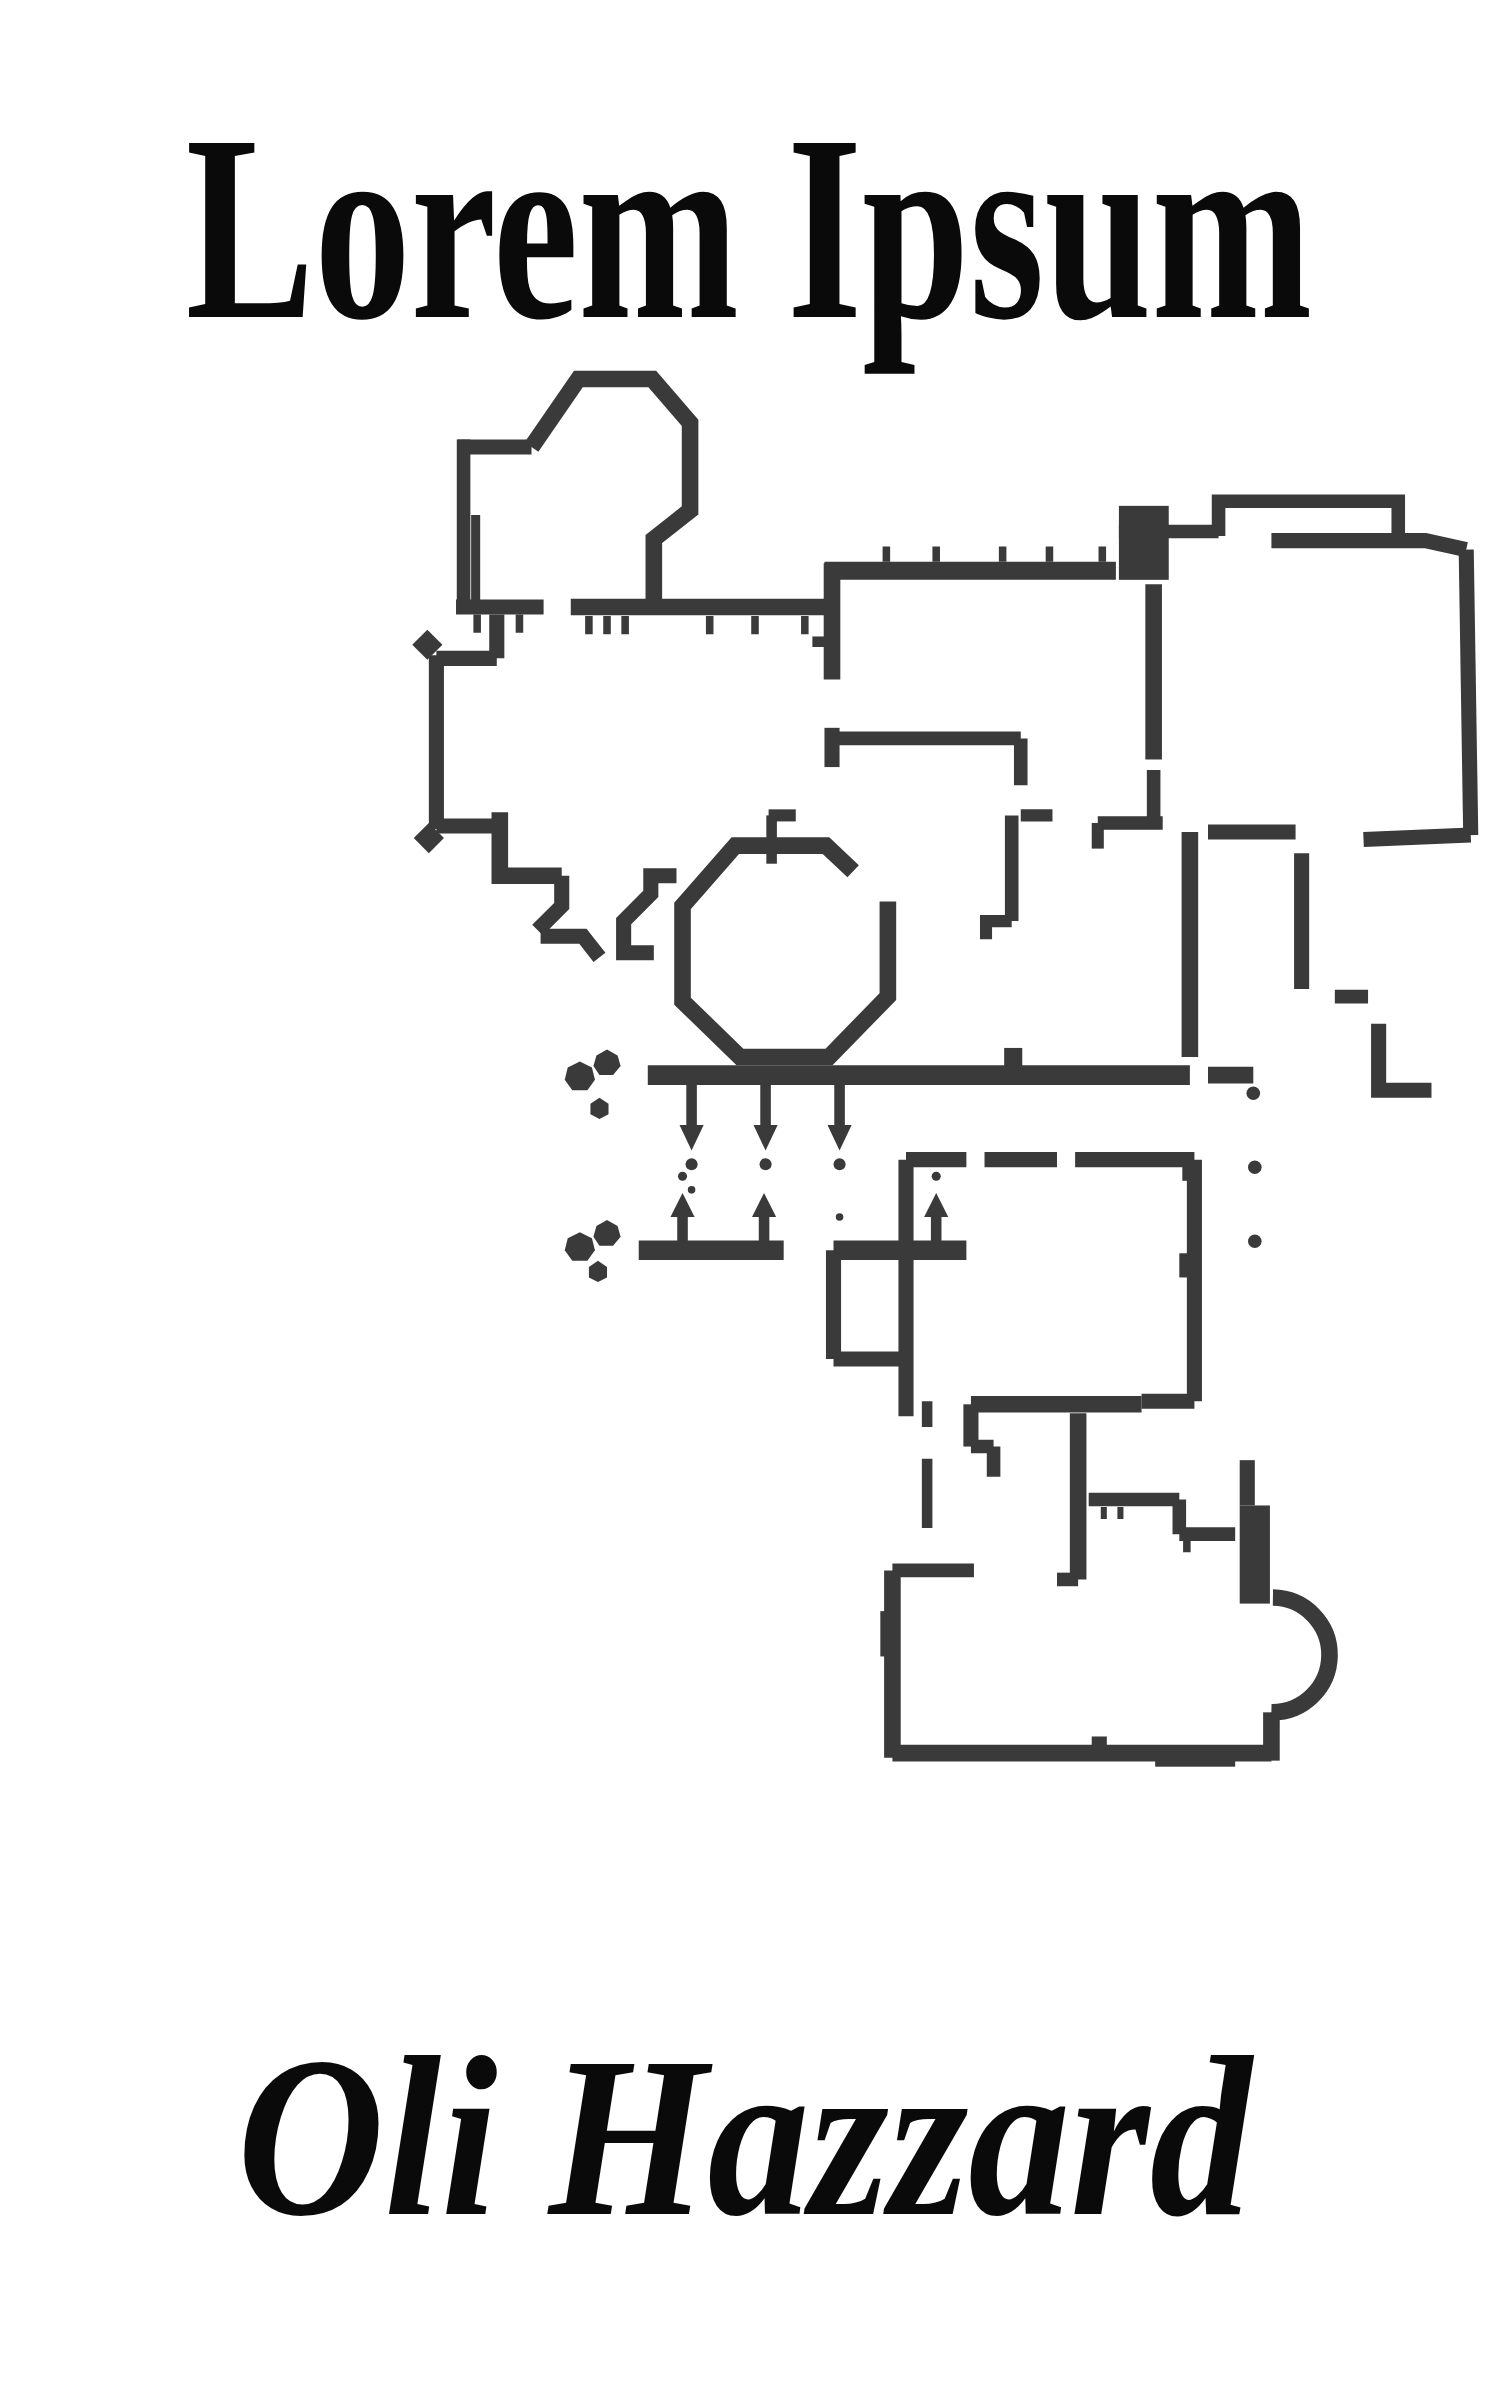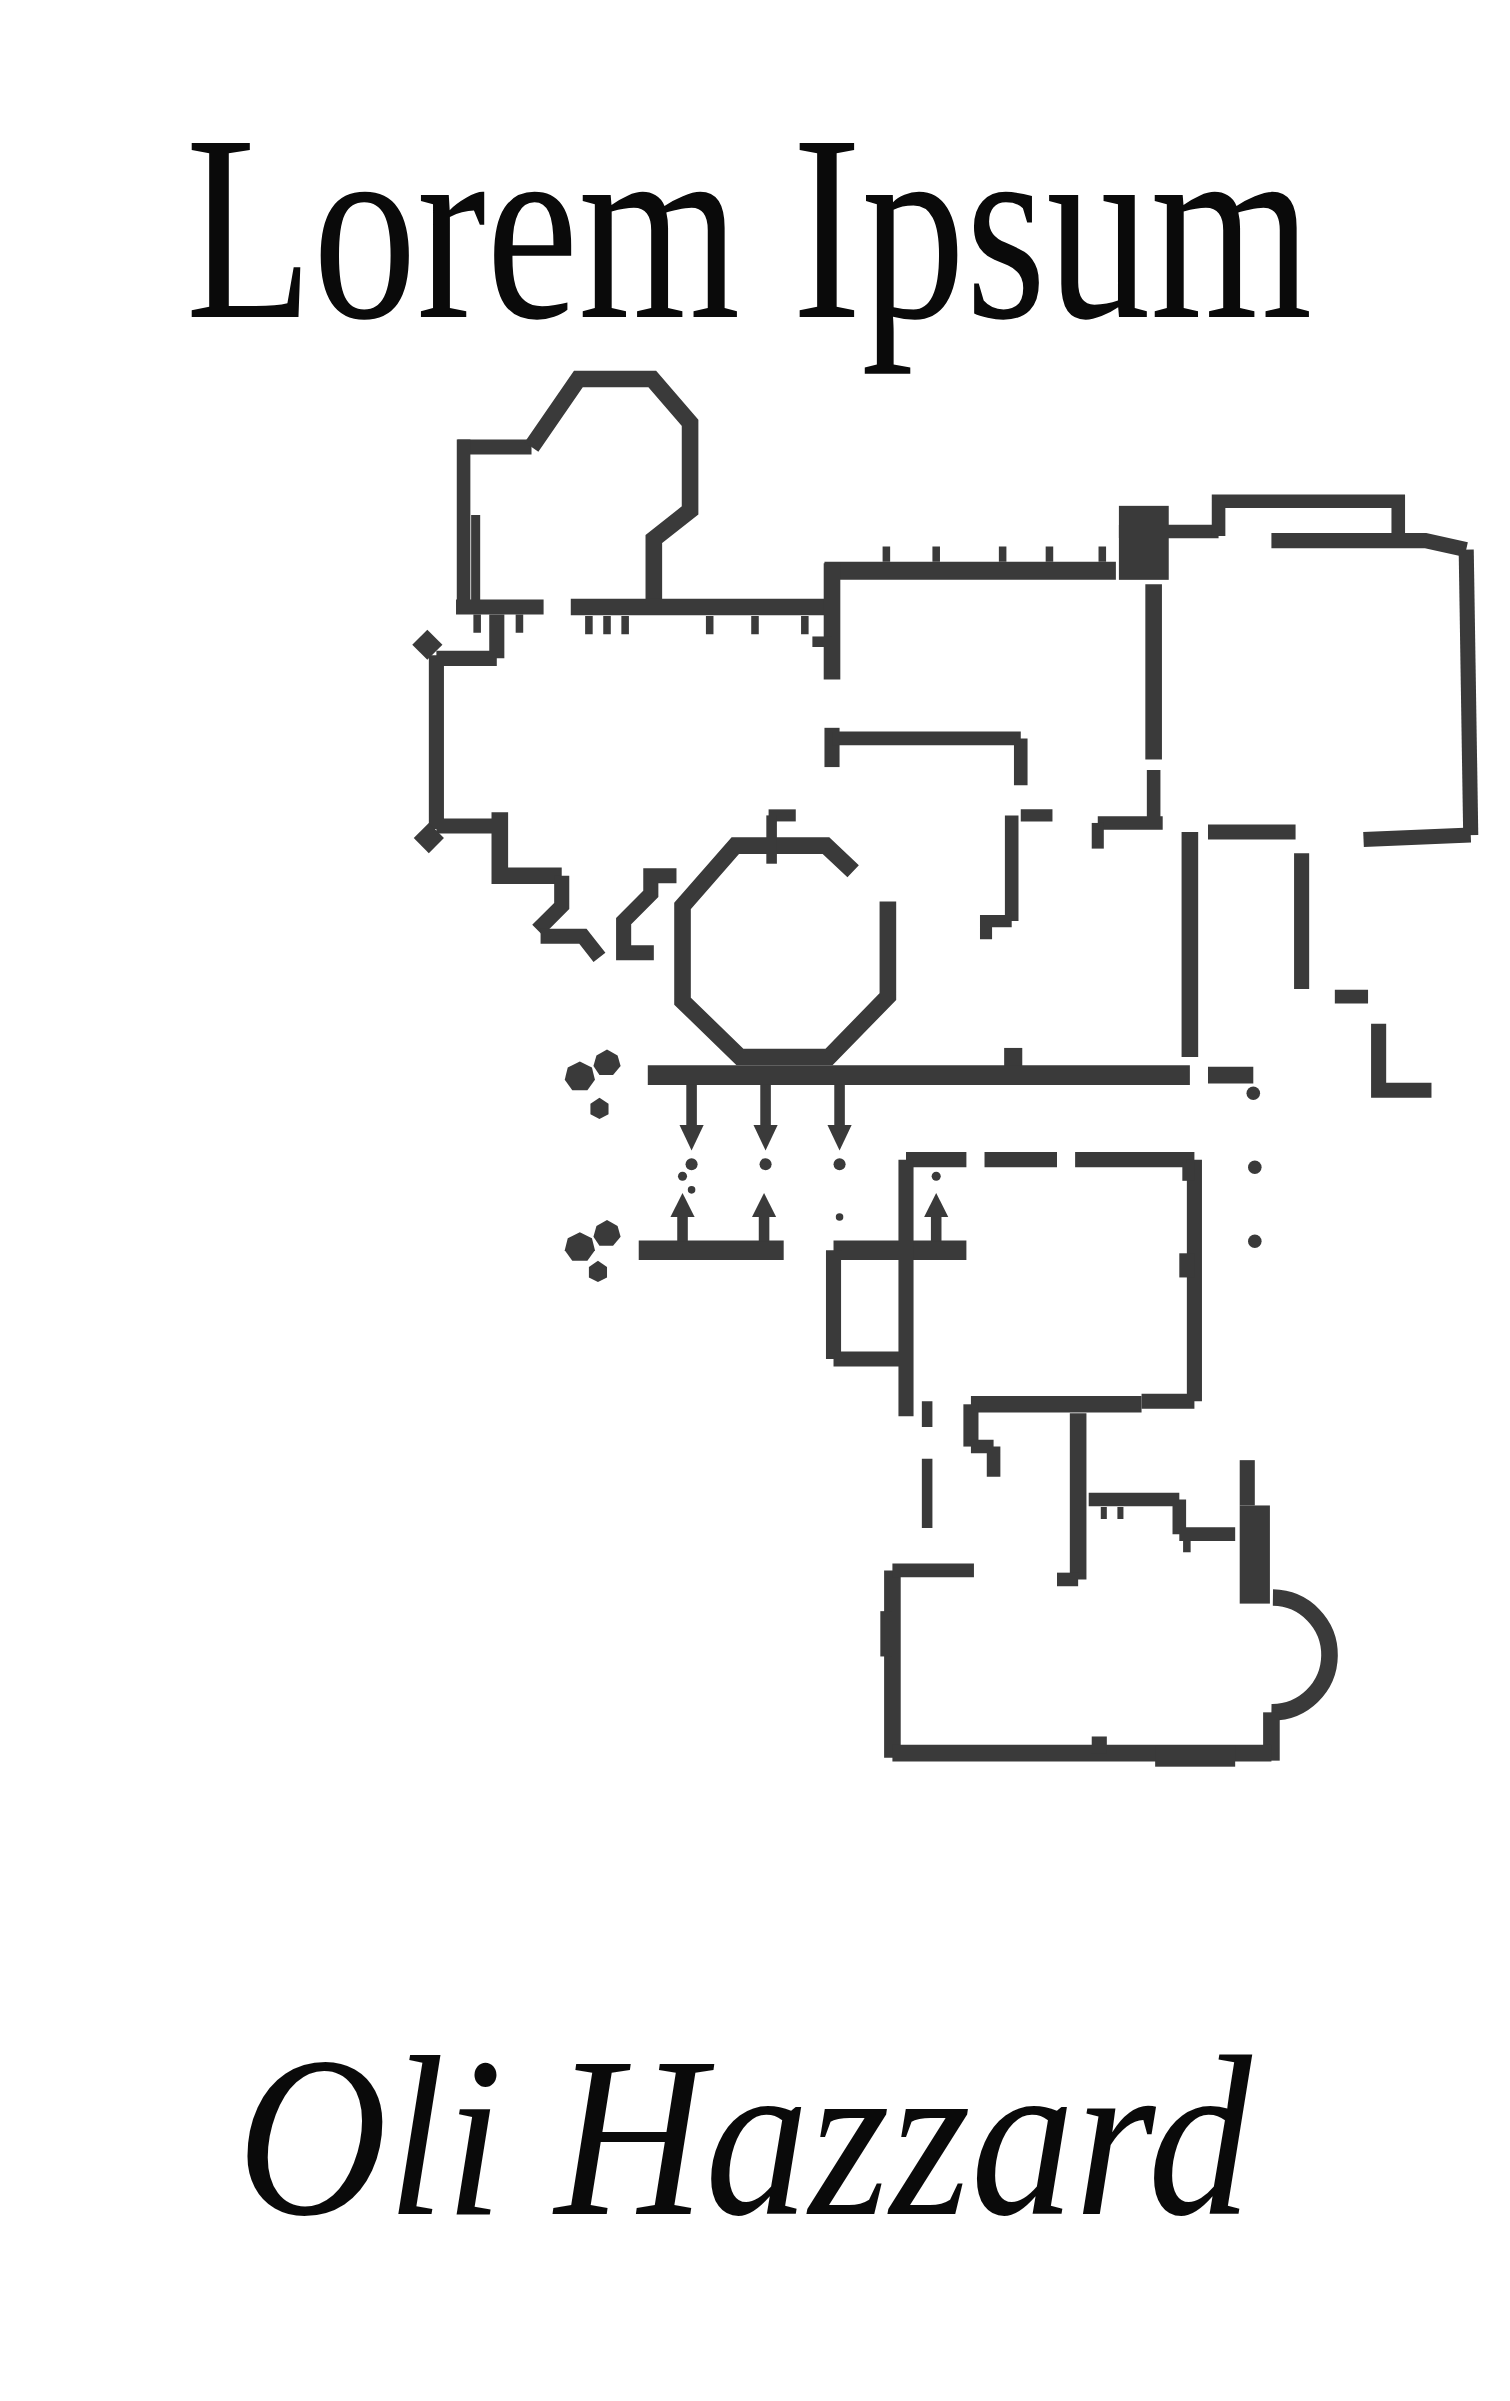--- a/index.html
+++ b/index.html
@@ -1,16 +1,16 @@
 <!DOCTYPE html>
 <html style="font-size:8px"><head>
 <meta charset="utf-8">
 <style>
   html,body{margin:0;padding:0;background:#ffffff;}
-  .cover{width:100%;max-width:1511px;margin:0 auto;}
+  .cover{width:100%;max-width:1511px;margin:0 auto;font-weight:bold;}
   .cover svg{display:block;width:100%;height:auto;}
   text{font-family:"Liberation Serif","DejaVu Serif",serif;}
 </style>
 </head>
 <body>
 
 <div class="cover">
 <svg viewBox="0 0 1000 1589" xmlns="http://www.w3.org/2000/svg">
 
   <text x="496" y="210" font-size="176" text-anchor="middle" textLength="746" lengthAdjust="spacingAndGlyphs" fill="#0a0a0a">Lorem Ipsum</text>

